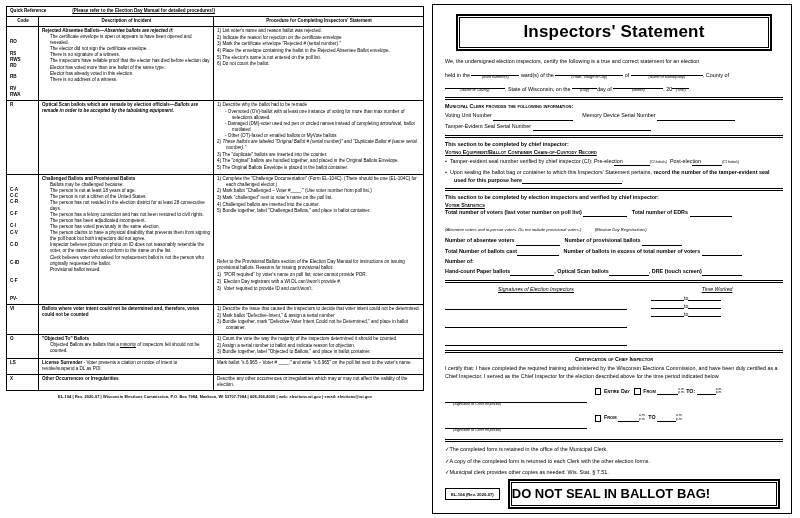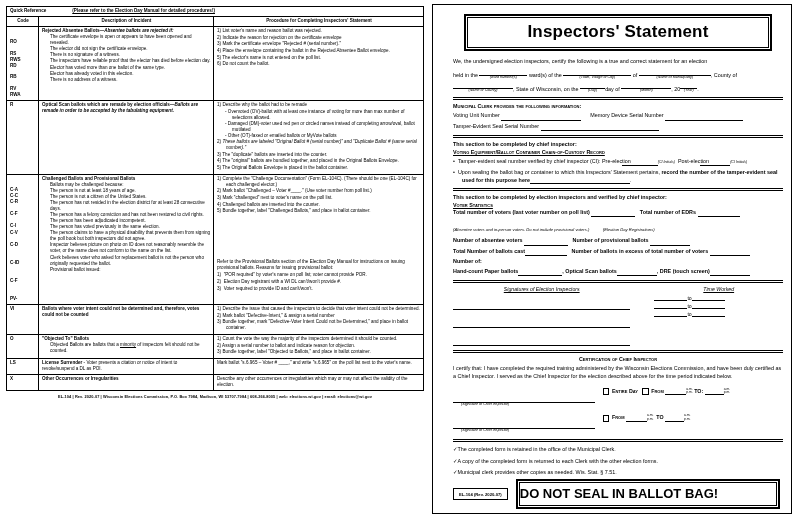--- a/index.html
+++ b/index.html
@@ -58,21 +58,21 @@
     letter-spacing:0.1px;
   }
 
   
   .right{
     width:372px; box-sizing:border-box; position:relative;
     padding:4px 8px 4px 4px;
   }
   .rt-border{
     border:1.3px solid #000; height:100%; box-sizing:border-box;
-    padding:6px 8px 4px 20px; position:relative;
+    padding:6px 8px 4px 12px; position:relative;
   }
   .title-box{
     border:1.6px solid #000; outline:2.4px solid #000; outline-offset:1.6px;
     margin:6px 14px 9px 14px; padding:4px 0 5px 0; text-align:center;
   }
   .title-box .t{font-size:17px;font-weight:bold;letter-spacing:0.2px;}
   .para{font-size:5.4px;line-height:1.65;margin:0 0 1px 0;}
   .fl{display:inline-block;border-bottom:0.9px solid #000;vertical-align:bottom;}
   .cap{font-size:3.7px;font-style:italic;text-align:center;display:block;line-height:1;}
   .capwrap{display:inline-block;vertical-align:bottom;text-align:center;}

